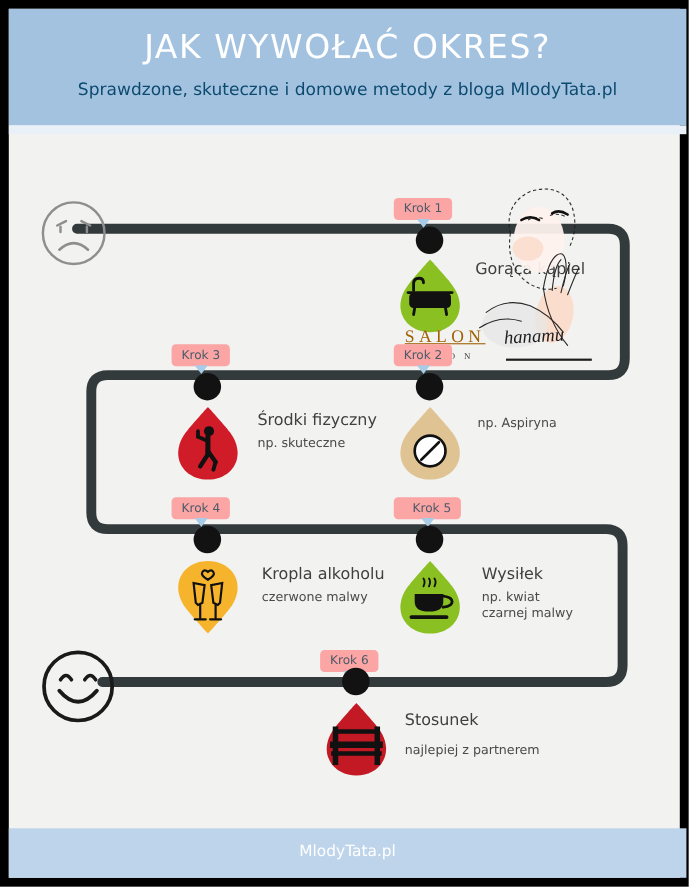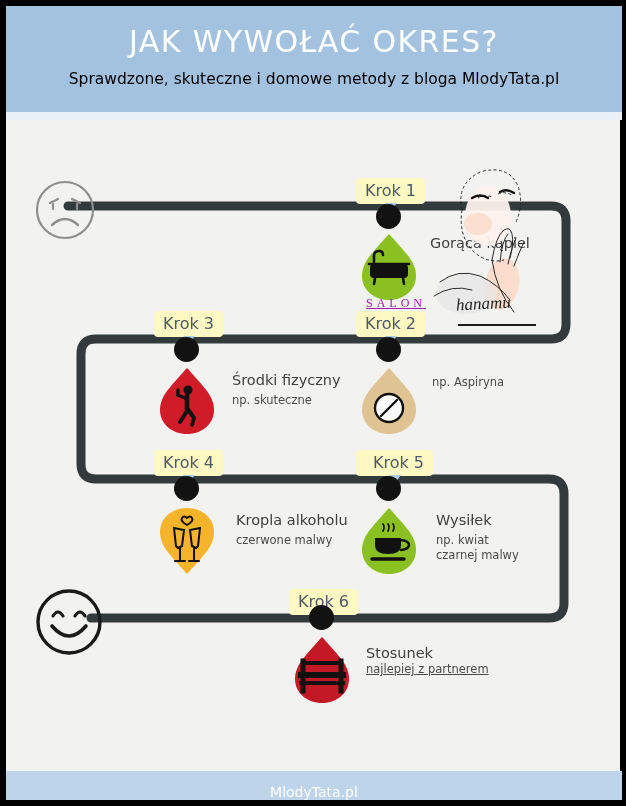--- a/index.html
+++ b/index.html
@@ -6,48 +6,48 @@
   html, body {
     width: 626px; height: 806px;
     font-family: "Liberation Sans", sans-serif;
     background: #8a8a8a;
     overflow: hidden;
   }
   #poster {
     position: absolute; left: 0; top: 0;
     width: 626px; height: 806px;
     background: #f2f2f1;
-    border: 6px solid #000000;
+    border: 8px solid #000000;
   }
   
   #header {
     position: absolute; left: 0; top: 0;
     width: 616px; height: 106px;
     background: #a3c2e0;
     text-align: center;
   }
   #header-title {
     margin-top: 18px;
     font-size: 30px; letter-spacing: 1.4px;
     color: #ffffff; font-weight: 400;
     font-family: "DejaVu Sans", sans-serif;
   }
   #header-subtitle {
     margin-top: 11px;
-    font-size: 15.5px; color: #000000;
+    font-size: 15.5px; color: #0c4a6e;
     font-family: "DejaVu Sans", sans-serif;
   }
   #header-gap {
     position: absolute; left: 0; top: 106px;
     width: 616px; height: 8px; background: #e9f0f7;
   }
   
   #footer {
     position: absolute; left: 0; bottom: 0;
-    width: 616px; height: 29px;
+    width: 616px; height: 45px;
     background: #bed4ea;
   }
   #footer-text {
     position: absolute; left: 0; top: 13px; width: 616px;
     text-align: center; color: #ffffff; font-size: 14px;
     font-family: "DejaVu Sans", sans-serif;
   }
   
   #path-layer, #deco-layer {
     position: absolute; left: 0; top: 0;
@@ -56,23 +56,23 @@
   
   .face { position: absolute; }
   
   .node {
     position: absolute; width: 25px; height: 25px;
     border-radius: 50%; background: #121212;
   }
   
   .badge {
     position: absolute;
-    background: #fef9c3; border-radius: 4px;
+    background: #fca5a5; border-radius: 4px;
     padding: 3px 9px 4px 9px;
-    font-size: 16px; color: #4a5a68;
+    font-size: 11px; color: #4a5a68;
     font-family: "DejaVu Sans", sans-serif;
     white-space: nowrap;
   }
   .badge-tail {
     position: absolute; left: 50%; bottom: -7px;
     margin-left: -6px;
     width: 0; height: 0;
     border-left: 6px solid transparent;
     border-right: 6px solid transparent;
     border-top: 8px solid #a8cbe8;
@@ -94,21 +94,21 @@
   }
   
   #watermark {
     position: absolute; left: 420px; top: 158px;
     width: 140px; height: 175px;
     pointer-events: none;
   }
   #wm-salon {
     position: absolute; left: 360px; top: 290px;
     font-family: "Liberation Serif", serif;
-    font-size: 12px; letter-spacing: 4px; color: #a21caf; text-decoration: underline;
+    font-size: 16px; letter-spacing: 4px; color: #a16207; text-decoration: underline;
   }
   #wm-salon2 {
     position: absolute; left: 362px; top: 311px;
     font-family: "Liberation Serif", serif;
     font-size: 8px; letter-spacing: 3px; color: #3a3a3a;
   }
   #wm-script {
     position: absolute; left: 450px; top: 288px;
     font-family: "Liberation Serif", serif;
     font-size: 17px; font-style: italic; color: #1d1d1d;
@@ -294,20 +294,20 @@
     <g stroke="#111" stroke-linecap="square" fill="none">
       <line x1="12" y1="26" x2="12" y2="56" stroke-width="5"></line>
       <line x1="50" y1="26" x2="50" y2="56" stroke-width="5"></line>
       <line x1="12" y1="28" x2="50" y2="28" stroke-width="4"></line>
       <line x1="10" y1="40" x2="52" y2="40" stroke-width="6"></line>
       <line x1="10" y1="48" x2="52" y2="48" stroke-width="4"></line>
     </g>
   </svg>
   <div class="step-text" style="left:360px; top:638px;">
     <div class="step-title">Stosunek</div>
-    <div class="step-sub" style="margin-top:0;text-decoration:underline;">najlepiej z partnerem</div>
+    <div class="step-sub" style="margin-top:10px;">najlepiej z partnerem</div>
   </div>
 
   <div id="footer">
     <div id="footer-text">MlodyTata.pl</div>
   </div>
 
 </div>
 
 </body></html>

